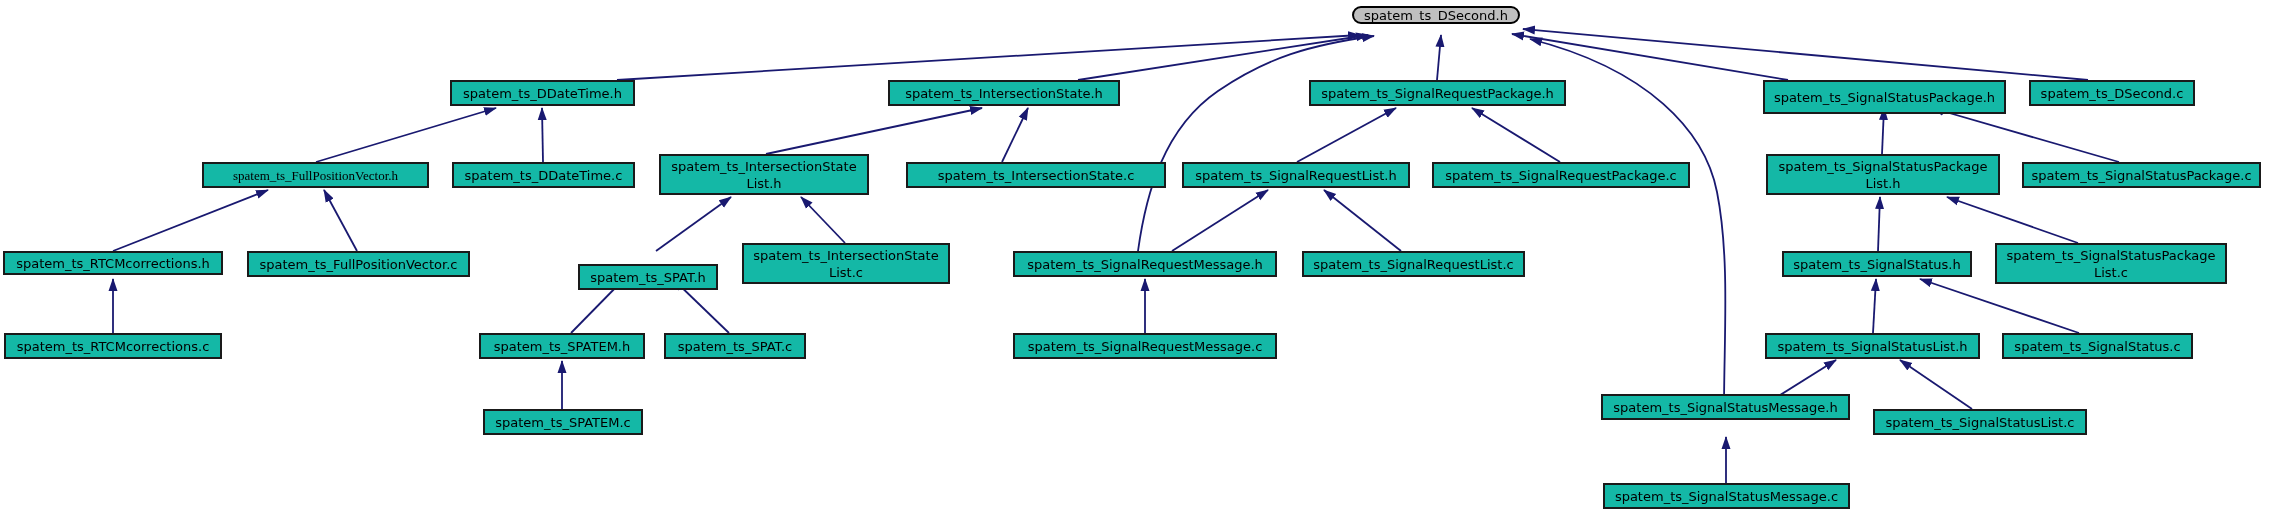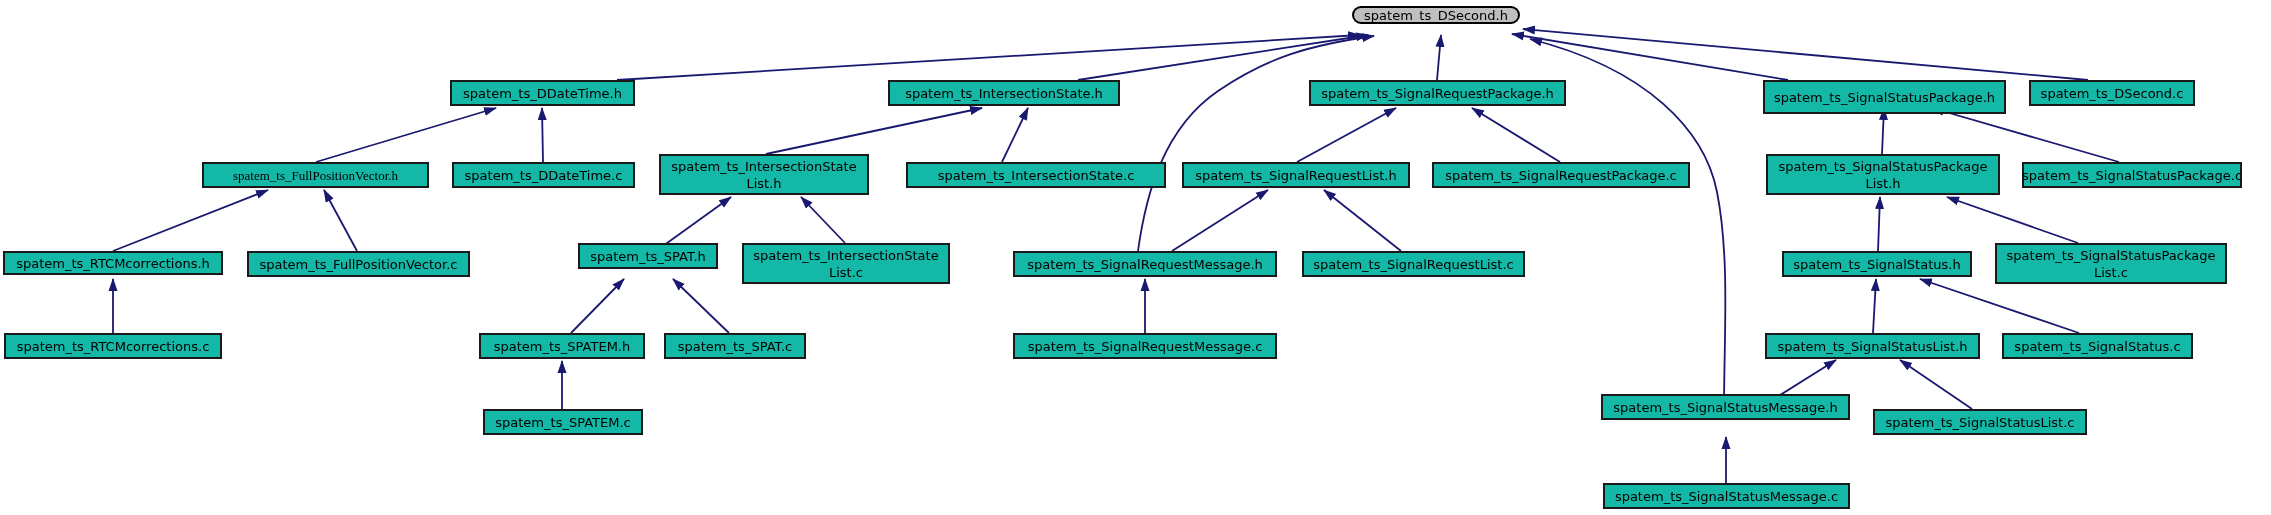--- a/index.html
+++ b/index.html
@@ -130,30 +130,30 @@
     <div class="node" style="left: 1182px; top: 162px; width: 228px; height: 26px;">
       <span>spatem_ts_SignalRequestList.h</span>
     </div>
     <div class="node" style="left: 1432px; top: 162px; width: 258px; height: 26px;">
       <span>spatem_ts_SignalRequestPackage.c</span>
     </div>
     <div class="node" style="left: 1766px; top: 154px; width: 234px; height: 41px;">
       <span>spatem_ts_SignalStatusPackage
 List.h</span>
     </div>
-    <div class="node" style="left: 2022px; top: 162px; width: 220px; height: 26px;">
+    <div class="node" style="left: 2022px; top: 162px; width: 239px; height: 26px;">
       <span>spatem_ts_SignalStatusPackage.c</span>
     </div>
     <div class="node" style="left: 3px; top: 251px; width: 220px; height: 24px;">
       <span>spatem_ts_RTCMcorrections.h</span>
     </div>
     <div class="node" style="left: 247px; top: 251px; width: 223px; height: 26px;">
       <span>spatem_ts_FullPositionVector.c</span>
     </div>
-    <div class="node" style="left: 578px; top: 243px; width: 140px; height: 26px; justify-content: center;">
+    <div class="node" style="left: 578px; top: 264px; width: 140px; height: 26px; justify-content: center;">
       <span>spatem_ts_SPAT.h</span>
     </div>
     <div class="node" style="left: 742px; top: 243px; width: 208px; height: 41px;">
       <span>spatem_ts_IntersectionState
 List.c</span>
     </div>
     <div class="node" style="left: 1013px; top: 251px; width: 264px; height: 26px;">
       <span>spatem_ts_SignalRequestMessage.h</span>
     </div>
     <div class="node" style="left: 1302px; top: 251px; width: 223px; height: 26px;">

